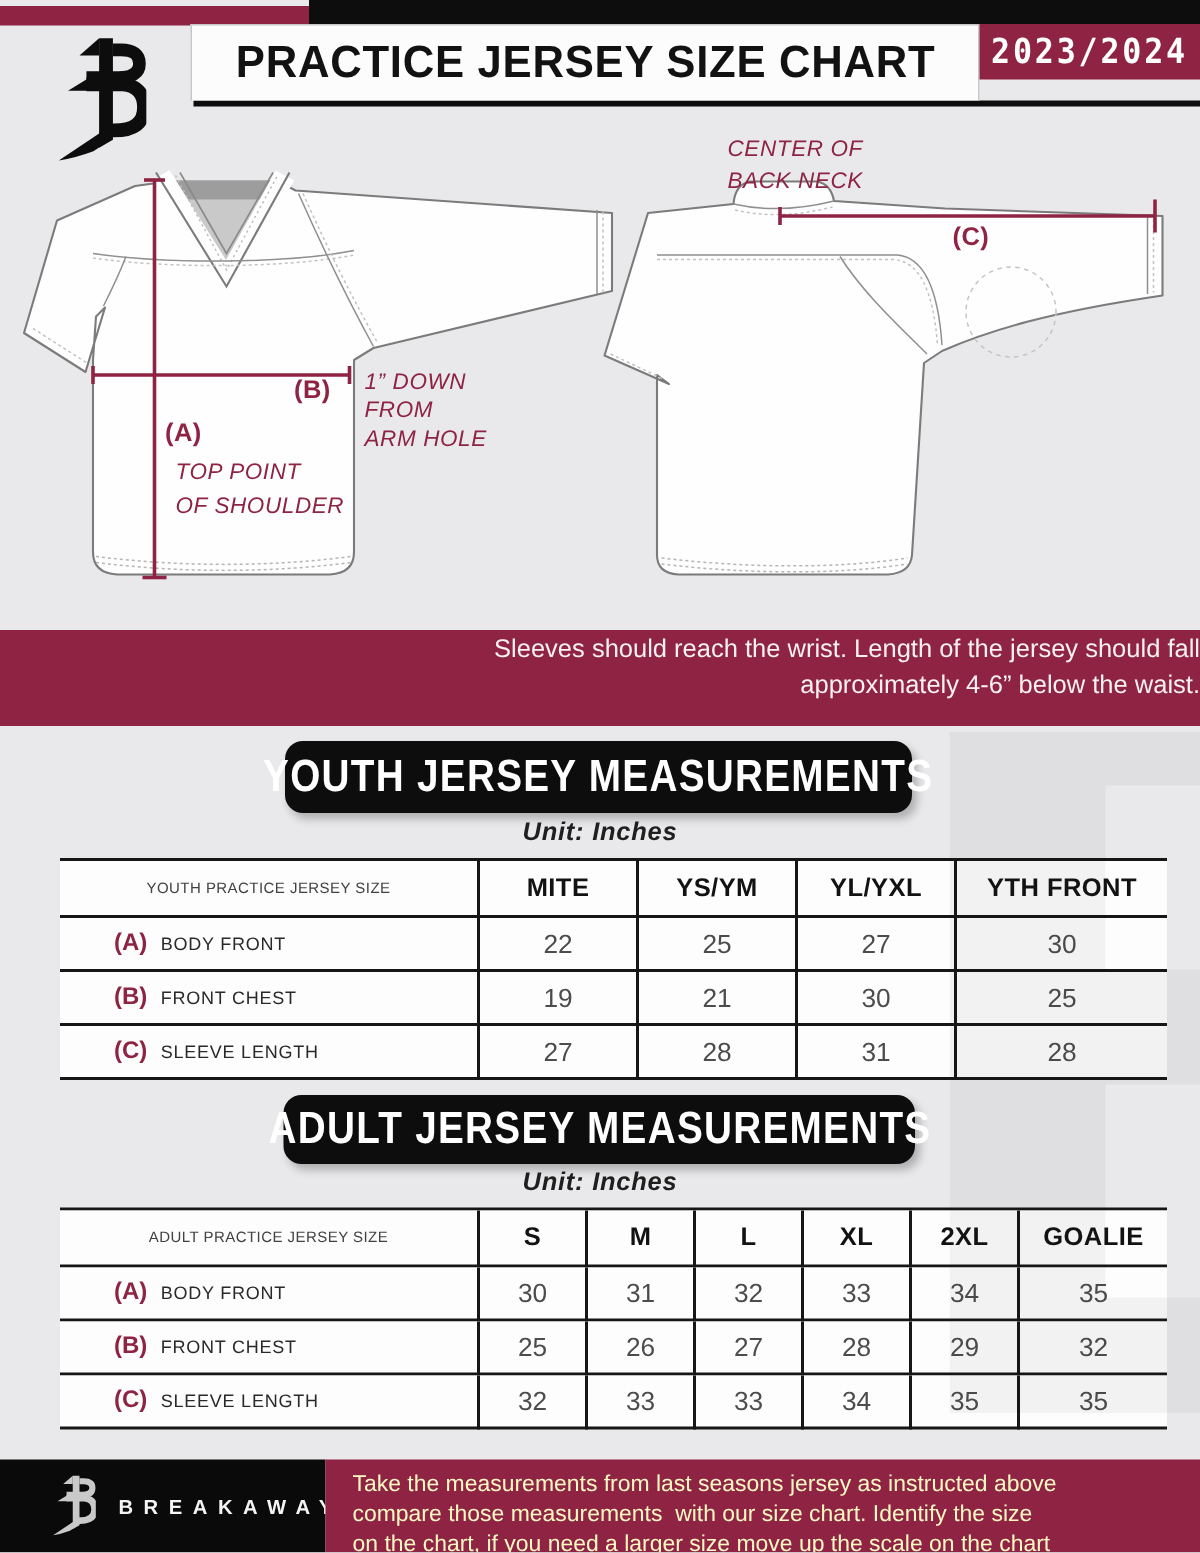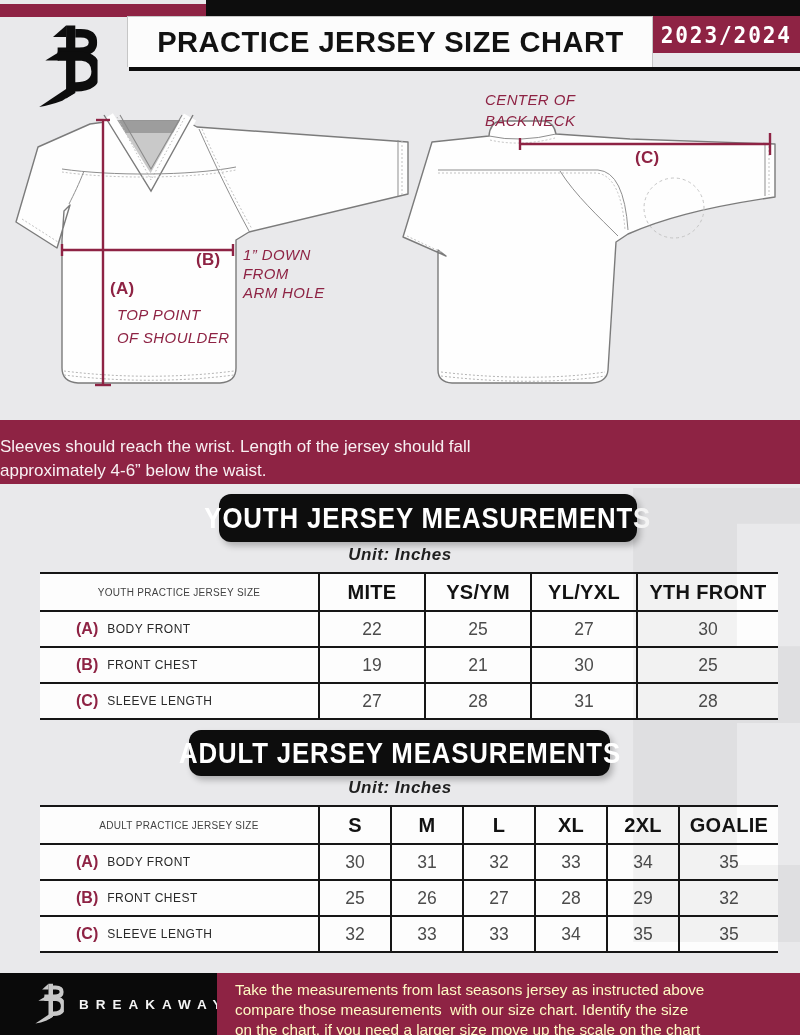--- a/index.html
+++ b/index.html
@@ -29,46 +29,46 @@
   .ann-italic{font-style:italic;font-size:15px;letter-spacing:.4px;}
   .ann-a{left:110px;top:279px;}
   .ann-a-cap{left:117px;top:303px;line-height:23px;}
   .ann-b{left:196px;top:250px;}
   .ann-b-cap{left:243px;top:245px;line-height:19px;}
   .ann-c{left:635px;top:148px;}
   .ann-c-cap{left:485px;top:89px;line-height:21px;}
 
   
   .info-banner{left:0;top:420px;width:800px;height:64px;background:#8E2344;color:#f8f0f2;
-               text-align:left;font-size:17px;line-height:24px;padding-top:15px;}
+               text-align:right;font-size:17px;line-height:24px;padding-top:1px;}
 
   
   .pill{background:#0d0d0d;border-radius:12px;display:flex;align-items:center;justify-content:center;
         box-shadow:3px 4px 6px rgba(0,0,0,.25);}
-  .pill-youth{left:190px;top:494px;width:418px;height:48px;margin-left:29px;}
+  .pill-youth{left:190px;top:494px;width:418px;height:48px;}
   .pill-adult{left:189px;top:730px;width:421px;height:46px;}
   .pill-text{color:#fff;font-weight:bold;font-size:30px;letter-spacing:1px;
              transform:scaleX(.86);white-space:nowrap;}
   .unit{left:0;width:800px;text-align:center;font-style:italic;font-weight:bold;
         font-size:17px;color:#1f1f1f;letter-spacing:.5px;}
   .unit-youth{top:545px;}
   .unit-adult{top:778px;}
 
   
   .size-table{display:grid;border-top:2px solid #161616;z-index:4;}
   .tbl-youth{left:40px;top:572px;width:738px;
              grid-template-columns:278px 106px 106px 106px 142px;
              grid-template-rows:38px 36px 36px 36px;}
   .tbl-adult{left:40px;top:805px;width:738px;
              grid-template-columns:278px 72px 72px 72px 72px 72px 100px;
              grid-template-rows:38px 36px 36px 36px;}
   .cell{background:#fdfdfd;border-bottom:2px solid #161616;display:flex;align-items:center;justify-content:center;}
   .vline{border-left:2px solid #161616;}
   .colhead{font-size:10px;color:#424242;letter-spacing:.3px;}
-  .sizehead{font-weight:bold;font-size:20px;color:#121212;letter-spacing:.3px;}
+  .sizehead{font-weight:bold;font-size:17px;color:#121212;letter-spacing:.3px;}
   .lblcell{justify-content:flex-start;padding-left:36px;gap:9px;}
   .rowkey{font-weight:bold;font-size:16px;color:#8E2344;}
   .rowlbl{font-size:12px;color:#292929;letter-spacing:.5px;}
   .val{font-size:17.5px;color:#4c4c4c;}
 
   
   .watermark{left:0;top:488px;width:800px;height:477px;overflow:hidden;z-index:5;pointer-events:none;}
   .watermark span{position:absolute;left:585px;top:-155px;font-size:720px;font-weight:bold;
                   color:rgba(30,30,30,0.05);line-height:1;}
 

